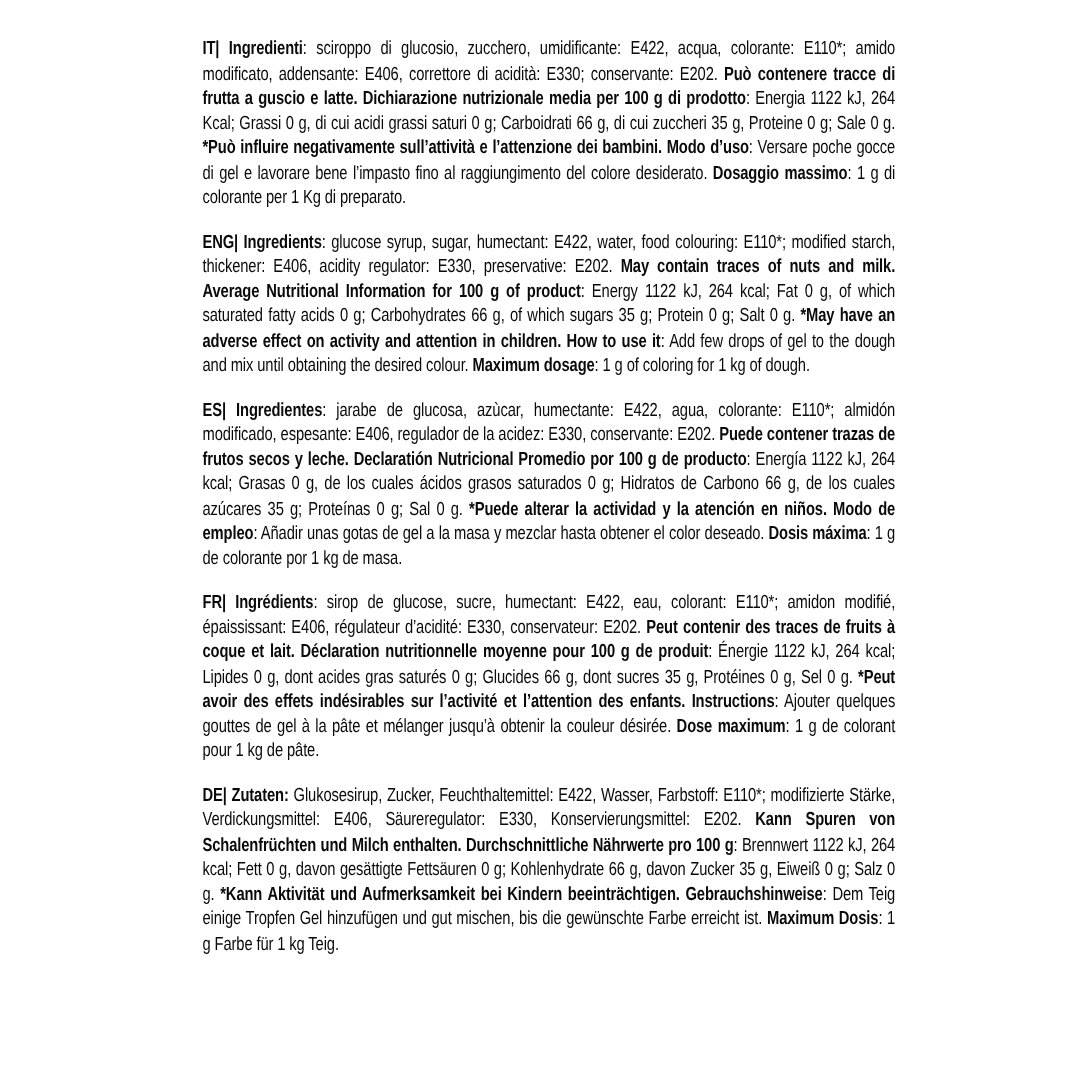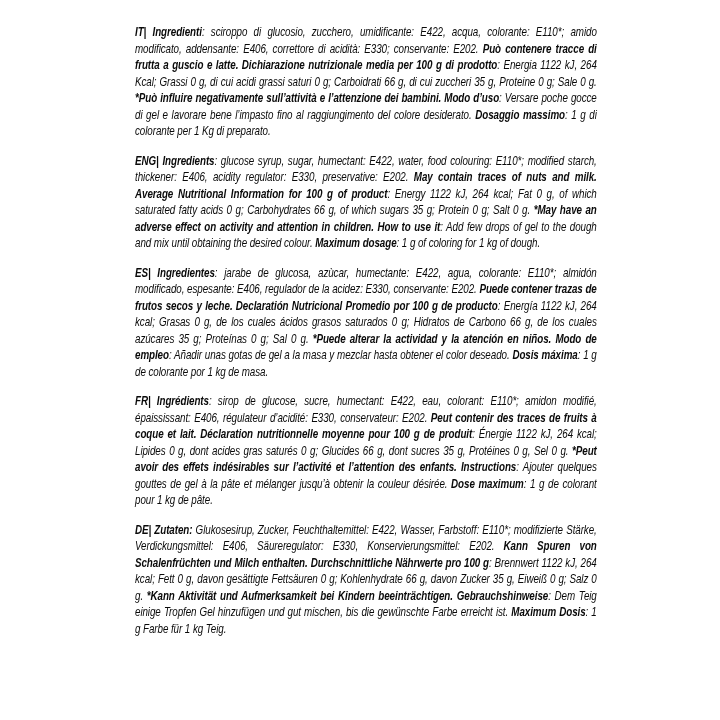--- a/index.html
+++ b/index.html
@@ -6,21 +6,20 @@
     margin: 0;
     padding: 0;
     background: #ffffff;
   }
   .page {
     position: relative;
     width: 720px;
     height: 720px;
     background: #ffffff;
     overflow: hidden;
-    font-style: italic;
   }
   .label-text {
     position: absolute;
     left: 135px;
     top: 24px;
     width: 592px;
     transform: scaleX(0.78);
     transform-origin: left top;
     font-family: "Liberation Sans", sans-serif;
     font-size: 12.6px;

